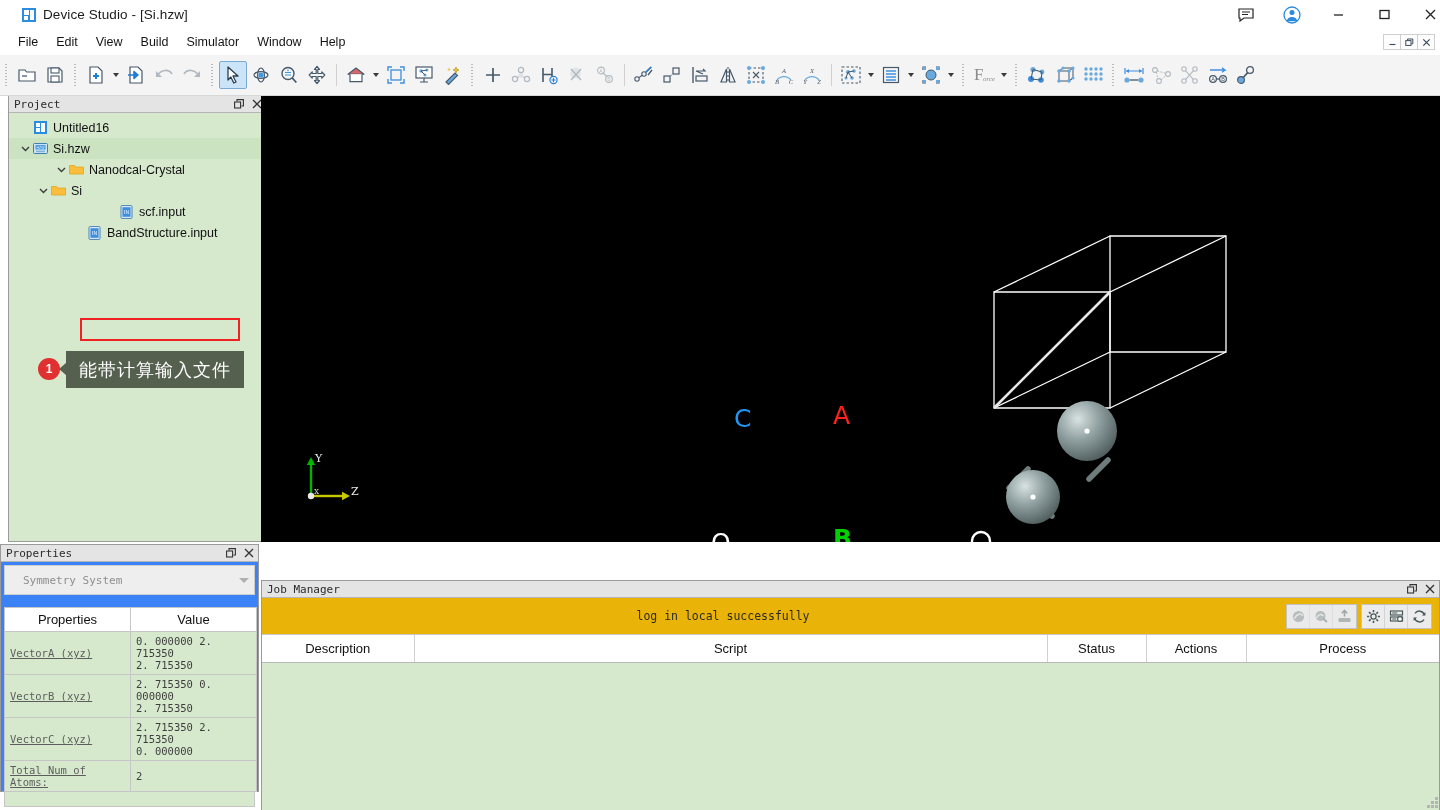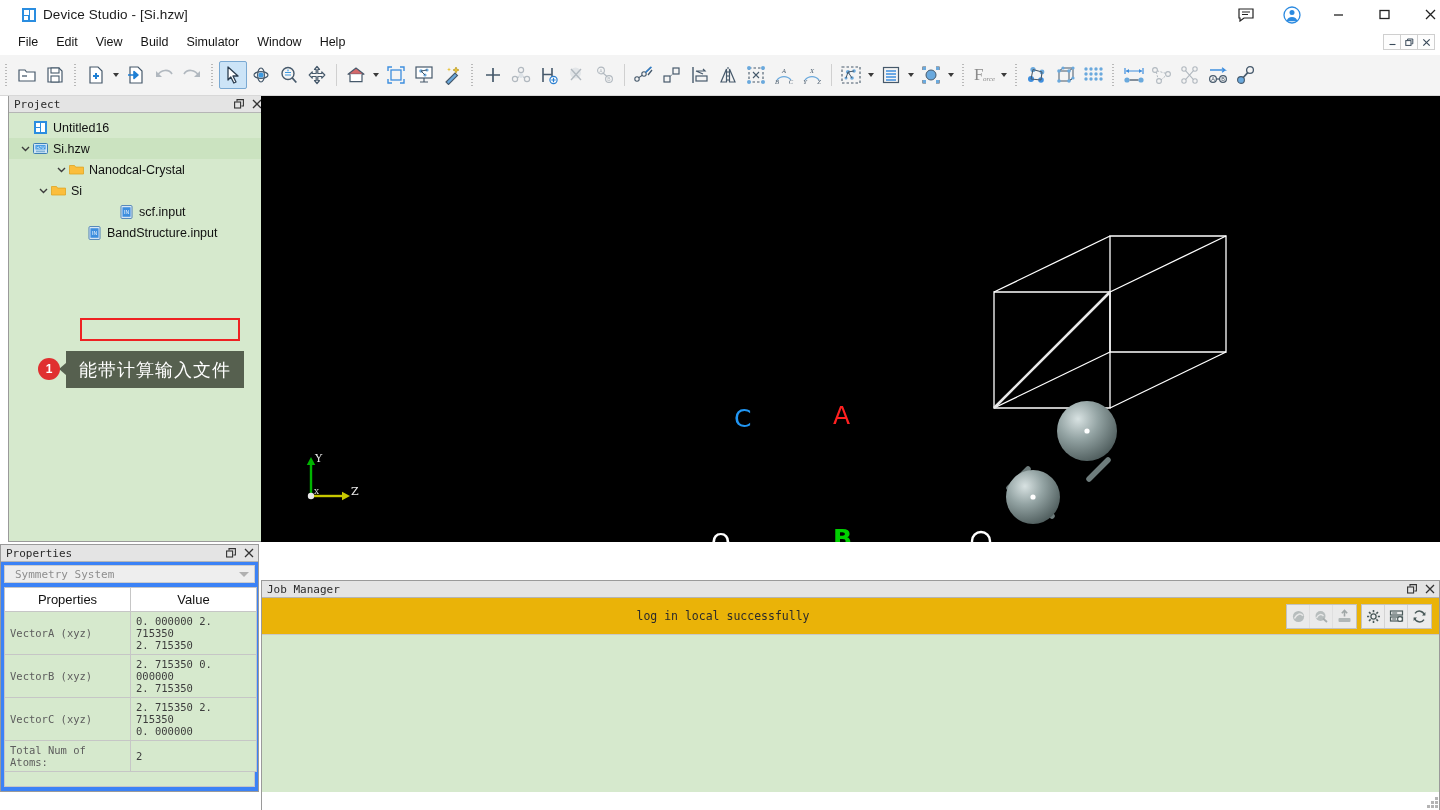--- a/index.html
+++ b/index.html
@@ -108,37 +108,37 @@
     position:absolute; left:71px; top:222px; width:160px; height:23px;
     border:2px solid #ee2222; z-index:4; pointer-events:none;
   }
 
   
   .props-panel {
     position:absolute; left:0; top:544px; width:259px; height:248px;
     background:#3b82f6; border:1px solid #9a9a9a;
   }
   .combo {
-    height:18px; margin:3px 3px 4px 3px; background:#eeeeee; border:1px solid #cdcdcd;
-    display:flex; align-items:center; padding-left:10px;
+    height:30px; margin:3px 3px 12px 3px; background:#eeeeee; border:1px solid #cdcdcd;
+    display:flex; align-items:center; padding-left:18px;
     font-family:"DejaVu Sans Mono","Liberation Mono",monospace; font-size:11px; color:#8e8e8e;
   }
   .combo .carr { margin-left:auto; margin-right:5px; width:0;height:0;
     border-left:5px solid transparent;border-right:5px solid transparent;border-top:5px solid #b0b0b0;}
   .ptable { width:253px; margin:3px 3px 0 3px; border-collapse:collapse; table-layout:fixed; }
   .ptable th {
     background:#ffffff; border:1px solid #c6c6c6; height:24px; font-size:13px;
     font-weight:normal; color:#111;
   }
   .ptable td {
     background:#d6e9cd; border:1px solid #c6c6c6; padding:3px 5px; vertical-align:middle;
     font-family:"DejaVu Sans Mono","Liberation Mono",monospace; font-size:10.5px; color:#5d5d5d;
     line-height:12px;
   }
-  .ptable td.k { width:103px; }
+  .ptable td.k { width:103px;text-decoration:underline; }
   .ptable td.v { color:#3d3d3d; }
   .ptable-fill { background:#d6e9cd; height:15px; margin:0 3px; border-left:1px solid #c6c6c6; border-right:1px solid #c6c6c6; border-bottom:1px solid #c6c6c6;}
 
   
   .viewport {
     position:absolute; left:261px; top:96px; width:1179px; height:446px;
     background:#000000; overflow:hidden;
   }
   .axis-gizmo { position:absolute; left:42px; top:352px; width:60px; height:55px; }
 
@@ -879,20 +879,38 @@
             <svg width="15" height="15" viewBox="0 0 15 15">
                 <path d="M12.4 6.2A5.2 5.2 0 0 0 3 4.4" fill="none" stroke="#4a5a5a" stroke-width="1.4"></path>
                 <path d="M2.6 8.8a5.2 5.2 0 0 0 9.4 1.8" fill="none" stroke="#4a5a5a" stroke-width="1.4"></path>
                 <path d="M13.4 3v3.4H10zM1.6 12V8.6H5z" fill="#4a5a5a"></path>
               </svg>
           </div>
         </div>
       </div>
     </div>
 
+    <table class="jtable">
+      <colgroup>
+        <col style="width:152px">
+          <col style="width:633px">
+          <col style="width:99px">
+          <col style="width:100px">
+          <col style="width:193px">
+      </colgroup>
+      <thead>
+        <tr>
+          <th>Description</th>
+          <th>Script</th>
+          <th>Status</th>
+          <th>Actions</th>
+          <th>Process</th>
+        </tr>
+      </thead>
+    </table>
     <div class="job-body"></div>
   </div>
 
   <div class="resize-grip">
     <i style="right:0;bottom:0"></i>
       <i style="right:4px;bottom:0"></i>
       <i style="right:8px;bottom:0"></i>
     <i style="right:0;bottom:4px"></i>
       <i style="right:4px;bottom:4px"></i>
     <i style="right:0;bottom:8px"></i>

